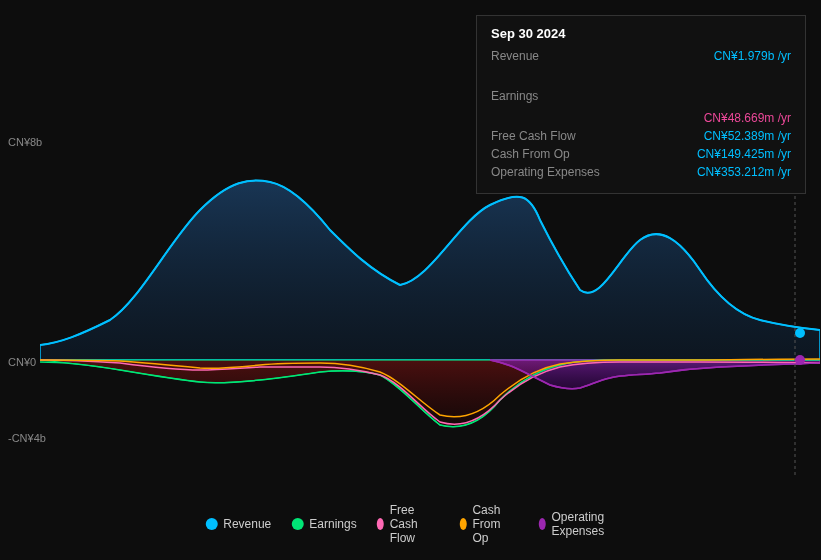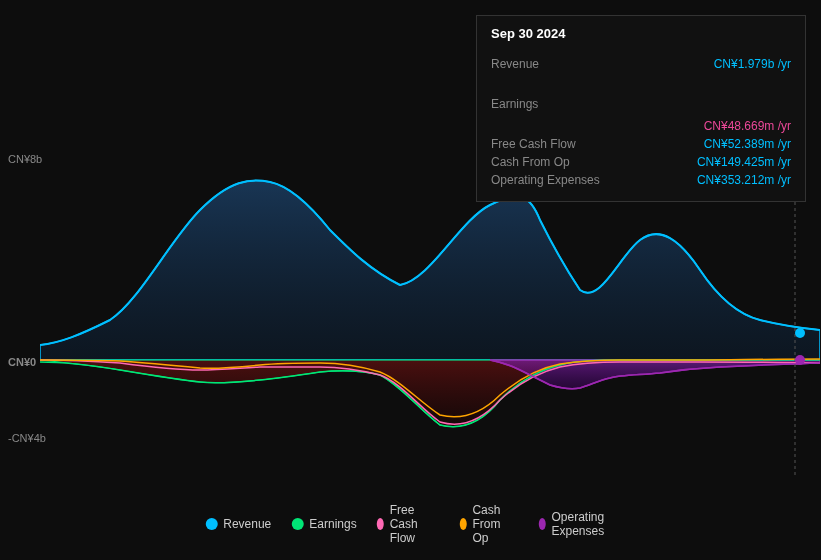--- a/index.html
+++ b/index.html
@@ -28,21 +28,21 @@
       background: #111;
       border: 1px solid #333;
       padding: 10px 14px;
       width: 330px;
       z-index: 10;
     }
     .tooltip-date {
       color: #fff;
       font-size: 13px;
       font-weight: bold;
-      margin-bottom: 16px;
+      margin-bottom: 8px;
     }
     .tooltip-row {
       display: flex;
       justify-content: space-between;
       font-size: 12px;
       color: #888;
       margin-bottom: 4px;
       align-items: center;
     }
     .tooltip-row .val {
@@ -138,22 +138,22 @@
     <div class="tooltip-row">
       <span>Cash From Op</span>
       <span class="val">CN¥149.425m /yr</span>
     </div>
     <div class="tooltip-row">
       <span>Operating Expenses</span>
       <span class="val">CN¥353.212m /yr</span>
     </div>
   </div>
 
-  <div class="y-label" style="top: 153px;">CN¥8b</div>
-  <div class="y-label" style="top: 356px; font-weight: bold;">CN¥0</div>
+  <div class="y-label" style="top: 136px;">CN¥8b</div>
+  <div class="y-label" style="top: 356px;">CN¥0</div>
   <div class="y-label" style="top: 432px;">-CN¥4b</div>
 
   <svg style="position:absolute;top:160px;left:40px;width:780px;height:315px;" viewBox="0 0 780 315" preserveAspectRatio="none">
 
     <defs>
 
       <linearGradient id="revGrad" x1="0" y1="0" x2="0" y2="1">
         <stop offset="0%" stop-color="#1a3a5c" stop-opacity="0.9"></stop>
         <stop offset="100%" stop-color="#0d1f33" stop-opacity="0.5"></stop>
       </linearGradient>

